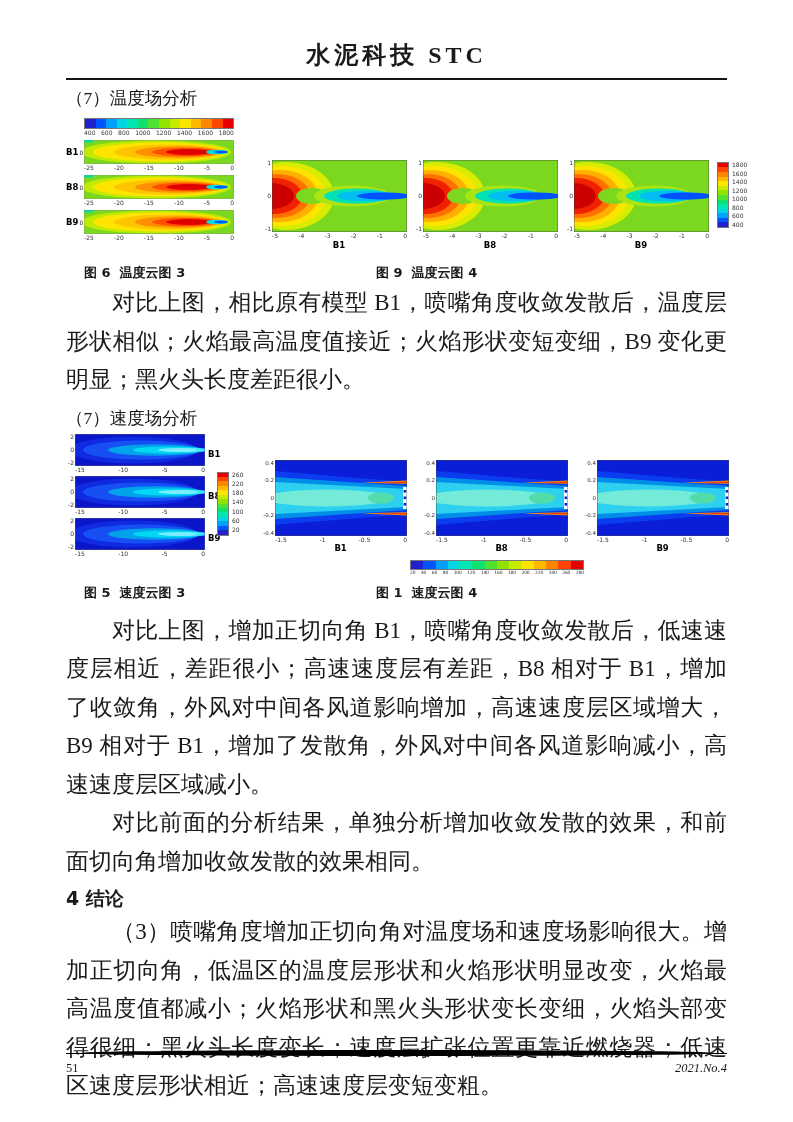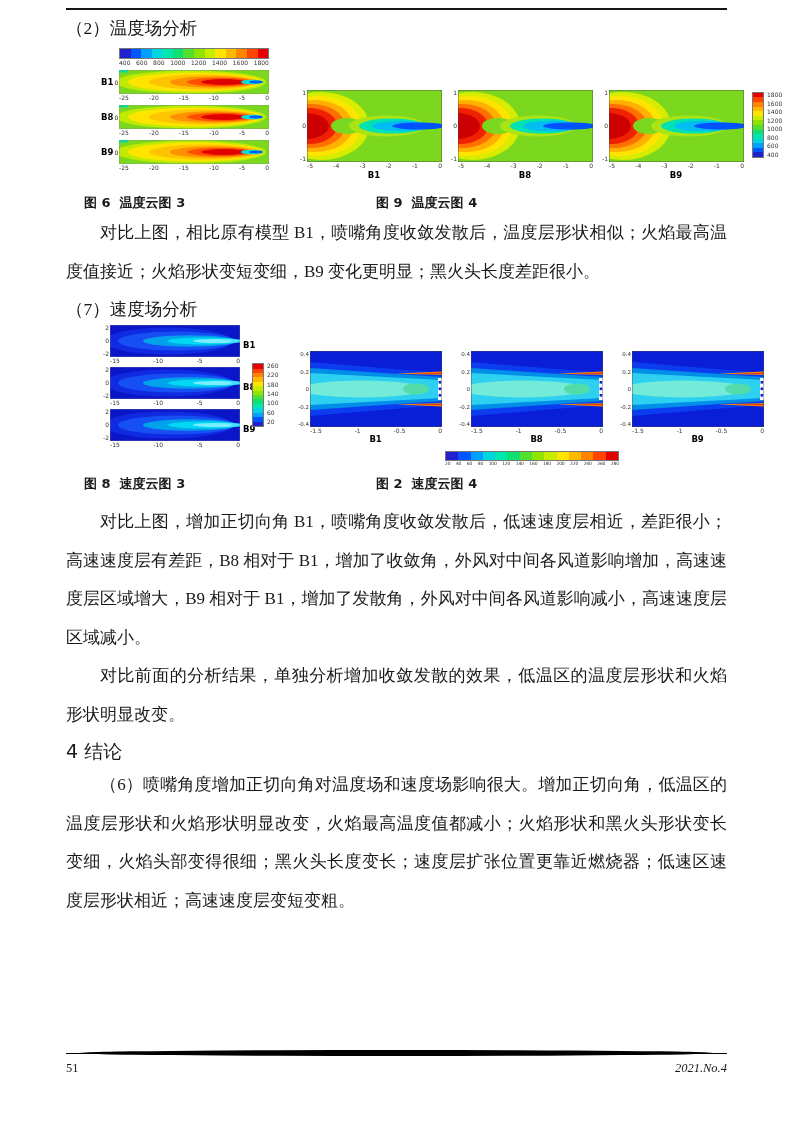--- a/index.html
+++ b/index.html
@@ -7,21 +7,21 @@
         font-family:"Liberation Serif","DejaVu Serif",serif;color:#1a1a1a;overflow:hidden;}
   .content{position:absolute;left:66px;top:0;width:661px;}
 
   
   .journal-title{margin-top:40px;text-align:center;font-size:24px;font-weight:700;
                  letter-spacing:4px;line-height:30px;}
   .header-rule{height:0;border-bottom:2px solid #151515;margin-top:8px;}
   .sec-h{font-size:17.5px;line-height:27px;margin:5px 0 0 0;font-weight:400;}
 
   
-  .figrow{position:relative;margin-left:35px;}
+  .figrow{position:relative;}
   .ticks{font-family:"DejaVu Sans","Liberation Sans",sans-serif;color:#333;}
   .xticks{display:flex;justify-content:space-between;font-size:6px;line-height:8px;}
   .yticks{display:flex;flex-direction:column;justify-content:space-between;
           align-items:flex-end;font-size:6px;line-height:6px;}
   .blabel{font-family:"DejaVu Sans","Liberation Sans",sans-serif;font-weight:700;
           font-size:8.5px;color:#000;}
   .cbar-h{display:flex;height:9px;border:1px solid #777;}
   .cbar-h>span{flex:1;}
   .cbar-v{display:flex;flex-direction:column-reverse;width:10px;border:1px solid #777;}
   .cbar-v>span{flex:1;}
@@ -47,22 +47,22 @@
   .f7-cbar{display:flex;margin-left:2px;height:66px;margin-top:2px;}
 
   
   .caprow{position:relative;height:20px;}
   .caption{position:absolute;font-family:"DejaVu Sans","Liberation Sans",sans-serif;
            font-weight:700;font-size:13px;white-space:pre;line-height:18px;}
   .cap-left{left:18px;}
   .cap-right{left:310px;}
 
   
-  .body-p{font-size:17px;line-height:38.5px;text-align:justify;text-indent:2em;margin:0;}
-  .concl-h{font-size:19px;font-weight:400;line-height:30px;margin:2px 0 0 0;
+  .body-p{font-size:23px;line-height:38.5px;text-align:justify;text-indent:2em;margin:0;}
+  .concl-h{font-size:19px;font-weight:700;line-height:30px;margin:2px 0 0 0;
            font-family:"DejaVu Sans","Liberation Sans",sans-serif;}
 
   
   .row2{height:152px;}
   .fig8{position:absolute;left:0;top:2px;width:190px;}
   .f8-row{display:flex;margin-bottom:2px;}
   .f8-yticks{width:8px;height:32px;padding-right:1px;}
   .f8-plotcol{width:130px;}
   .f8-plot{display:block;width:130px;height:32px;}
   .f8-bl{margin-left:3px;align-self:center;}
@@ -148,23 +148,24 @@
       <rect x="128.6" y="36.5" width="2.6" height="2.6" fill="#0a1ed8"></rect>
       <rect x="128.6" y="43" width="2.6" height="2.6" fill="#0a1ed8"></rect>
       <rect width="132" height="76" fill="none" stroke="#444" stroke-width="0.8"></rect>
     </g>
   </defs>
 </svg>
 
 <div class="page">
   <div class="content">
 
+    <div class="journal-title">水泥科技 STC</div>
     <div class="header-rule"></div>
 
-    <div class="sec-h">（2）温度场分析</div>
+    <div class="sec-h">（7）温度场分析</div>
 
     <div class="figrow row1">
 
       <div class="fig6">
         <div class="f6-cbar">
           <div class="cbar-h">
               <span style="background: rgb(32, 32, 205);"></span>
               <span style="background: rgb(0, 85, 255);"></span>
               <span style="background: rgb(0, 160, 255);"></span>
               <span style="background: rgb(0, 213, 224);"></span>
@@ -551,30 +552,30 @@
               <span>220</span>
               <span>240</span>
               <span>260</span>
               <span>280</span>
             </div>
         </div>
       </div>
     </div>
 
     <div class="caprow">
-      <span class="caption cap-left">图 8  速度云图 3</span>
-      <span class="caption cap-right">图 2  速度云图 4</span>
+      <span class="caption cap-left">图 5  速度云图 3</span>
+      <span class="caption cap-right">图 1  速度云图 4</span>
     </div>
 
     <p class="body-p" style="margin-top:8px">对比上图，增加正切向角 B1，喷嘴角度收敛发散后，低速速度层相近，差距很小；高速速度层有差距，B8 相对于 B1，增加了收敛角，外风对中间各风道影响增加，高速速度层区域增大，B9 相对于 B1，增加了发散角，外风对中间各风道影响减小，高速速度层区域减小。</p>
-    <p class="body-p">对比前面的分析结果，单独分析增加收敛发散的效果，低温区的温度层形状和火焰形状明显改变。</p>
+    <p class="body-p">对比前面的分析结果，单独分析增加收敛发散的效果，和前面切向角增加收敛发散的效果相同。</p>
 
     <div class="concl-h">4 结论</div>
 
-    <p class="body-p">（6）喷嘴角度增加正切向角对温度场和速度场影响很大。增加正切向角，低温区的温度层形状和火焰形状明显改变，火焰最高温度值都减小；火焰形状和黑火头形状变长变细，火焰头部变得很细；黑火头长度变长；速度层扩张位置更靠近燃烧器；低速区速度层形状相近；高速速度层变短变粗。</p>
+    <p class="body-p">（3）喷嘴角度增加正切向角对温度场和速度场影响很大。增加正切向角，低温区的温度层形状和火焰形状明显改变，火焰最高温度值都减小；火焰形状和黑火头形状变长变细，火焰头部变得很细；黑火头长度变长；速度层扩张位置更靠近燃烧器；低速区速度层形状相近；高速速度层变短变粗。</p>
 
   </div>
 
   <div class="footer">
     <div class="footer-rule">
         <span class="thin"></span>
         <span class="thick"></span>
       </div>
     <div class="footer-text">
       <span class="page-num">51</span>

